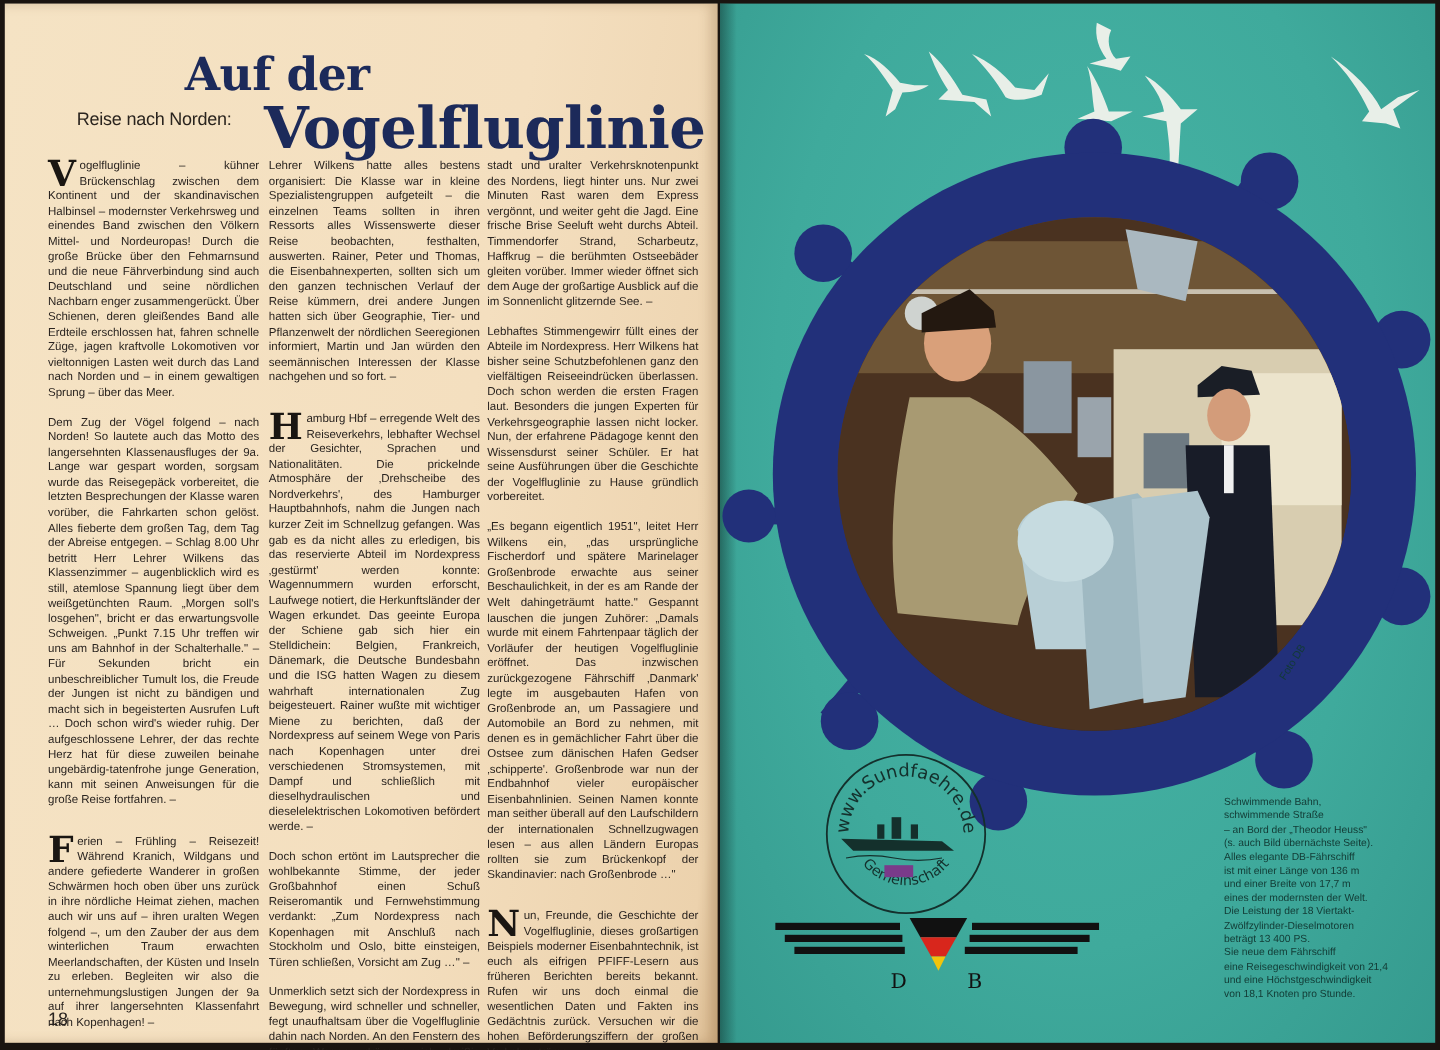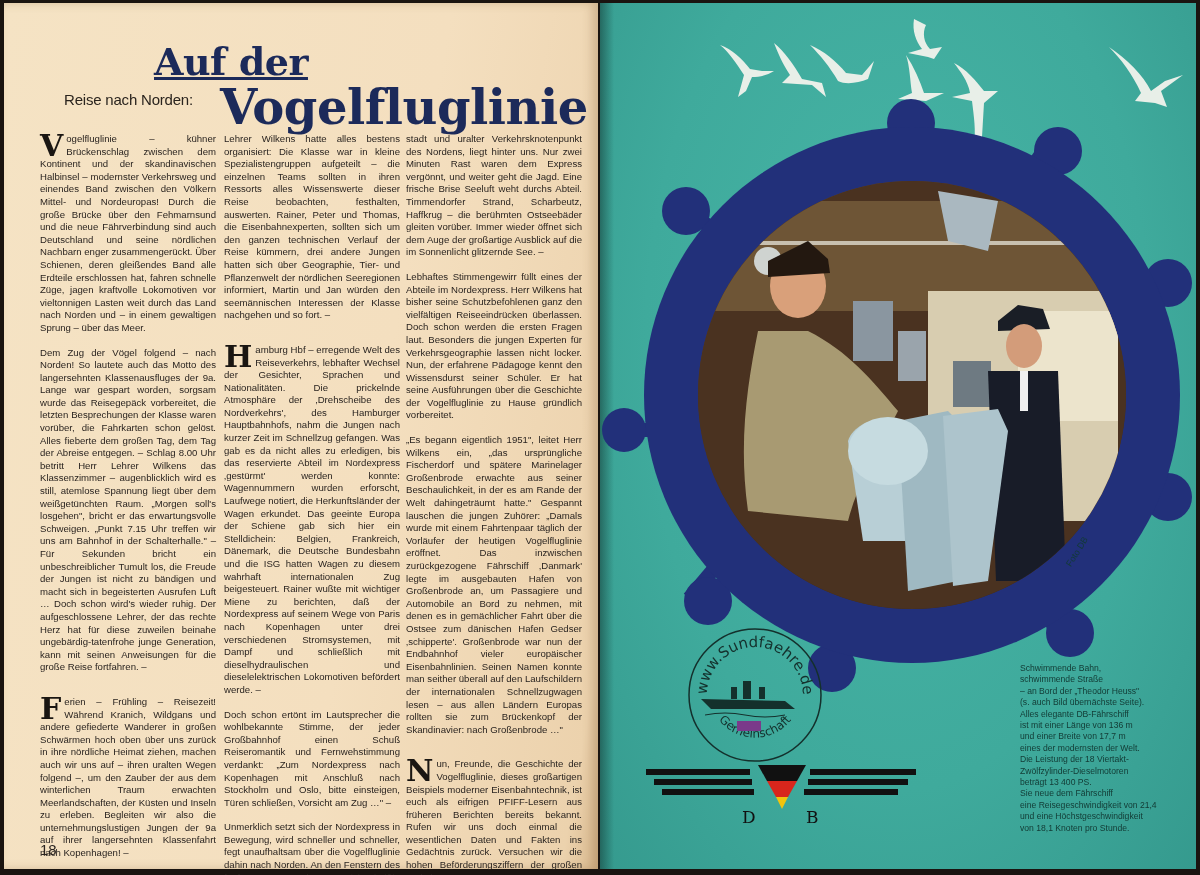--- a/index.html
+++ b/index.html
@@ -19,21 +19,21 @@
     }
     .title-block { position: absolute; left: 0; top: 0; width: 594px; height: 125px; }
     .kicker {
       position: absolute; left: 60px; top: 88px;
       font-size: 15px; color: #2a241e; letter-spacing: -0.2px;
     }
     .title-line1, .title-line2 {
       position: absolute; font-family: "DejaVu Serif", serif; font-weight: bold;
       color: #1c2a5a; letter-spacing: -0.5px;
     }
-    .title-line1 { left: 150px; top: 36px; font-size: 38px; text-decoration: underline; }
+    .title-line1 { left: 150px; top: 36px; font-size: 38px; }
     .title-line2 { left: 216px; top: 76px; font-size: 48px; }
 
     .col {
       position: absolute; top: 130px; width: 176px;
       font-size: 9.6px; line-height: 12.6px; color: #2a2420;
       text-align: justify; hyphens: manual;
     }
     .col p { margin: 0 0 12px 0; }
     .col1 { left: 36px; }
     .col2 { left: 220px; }

